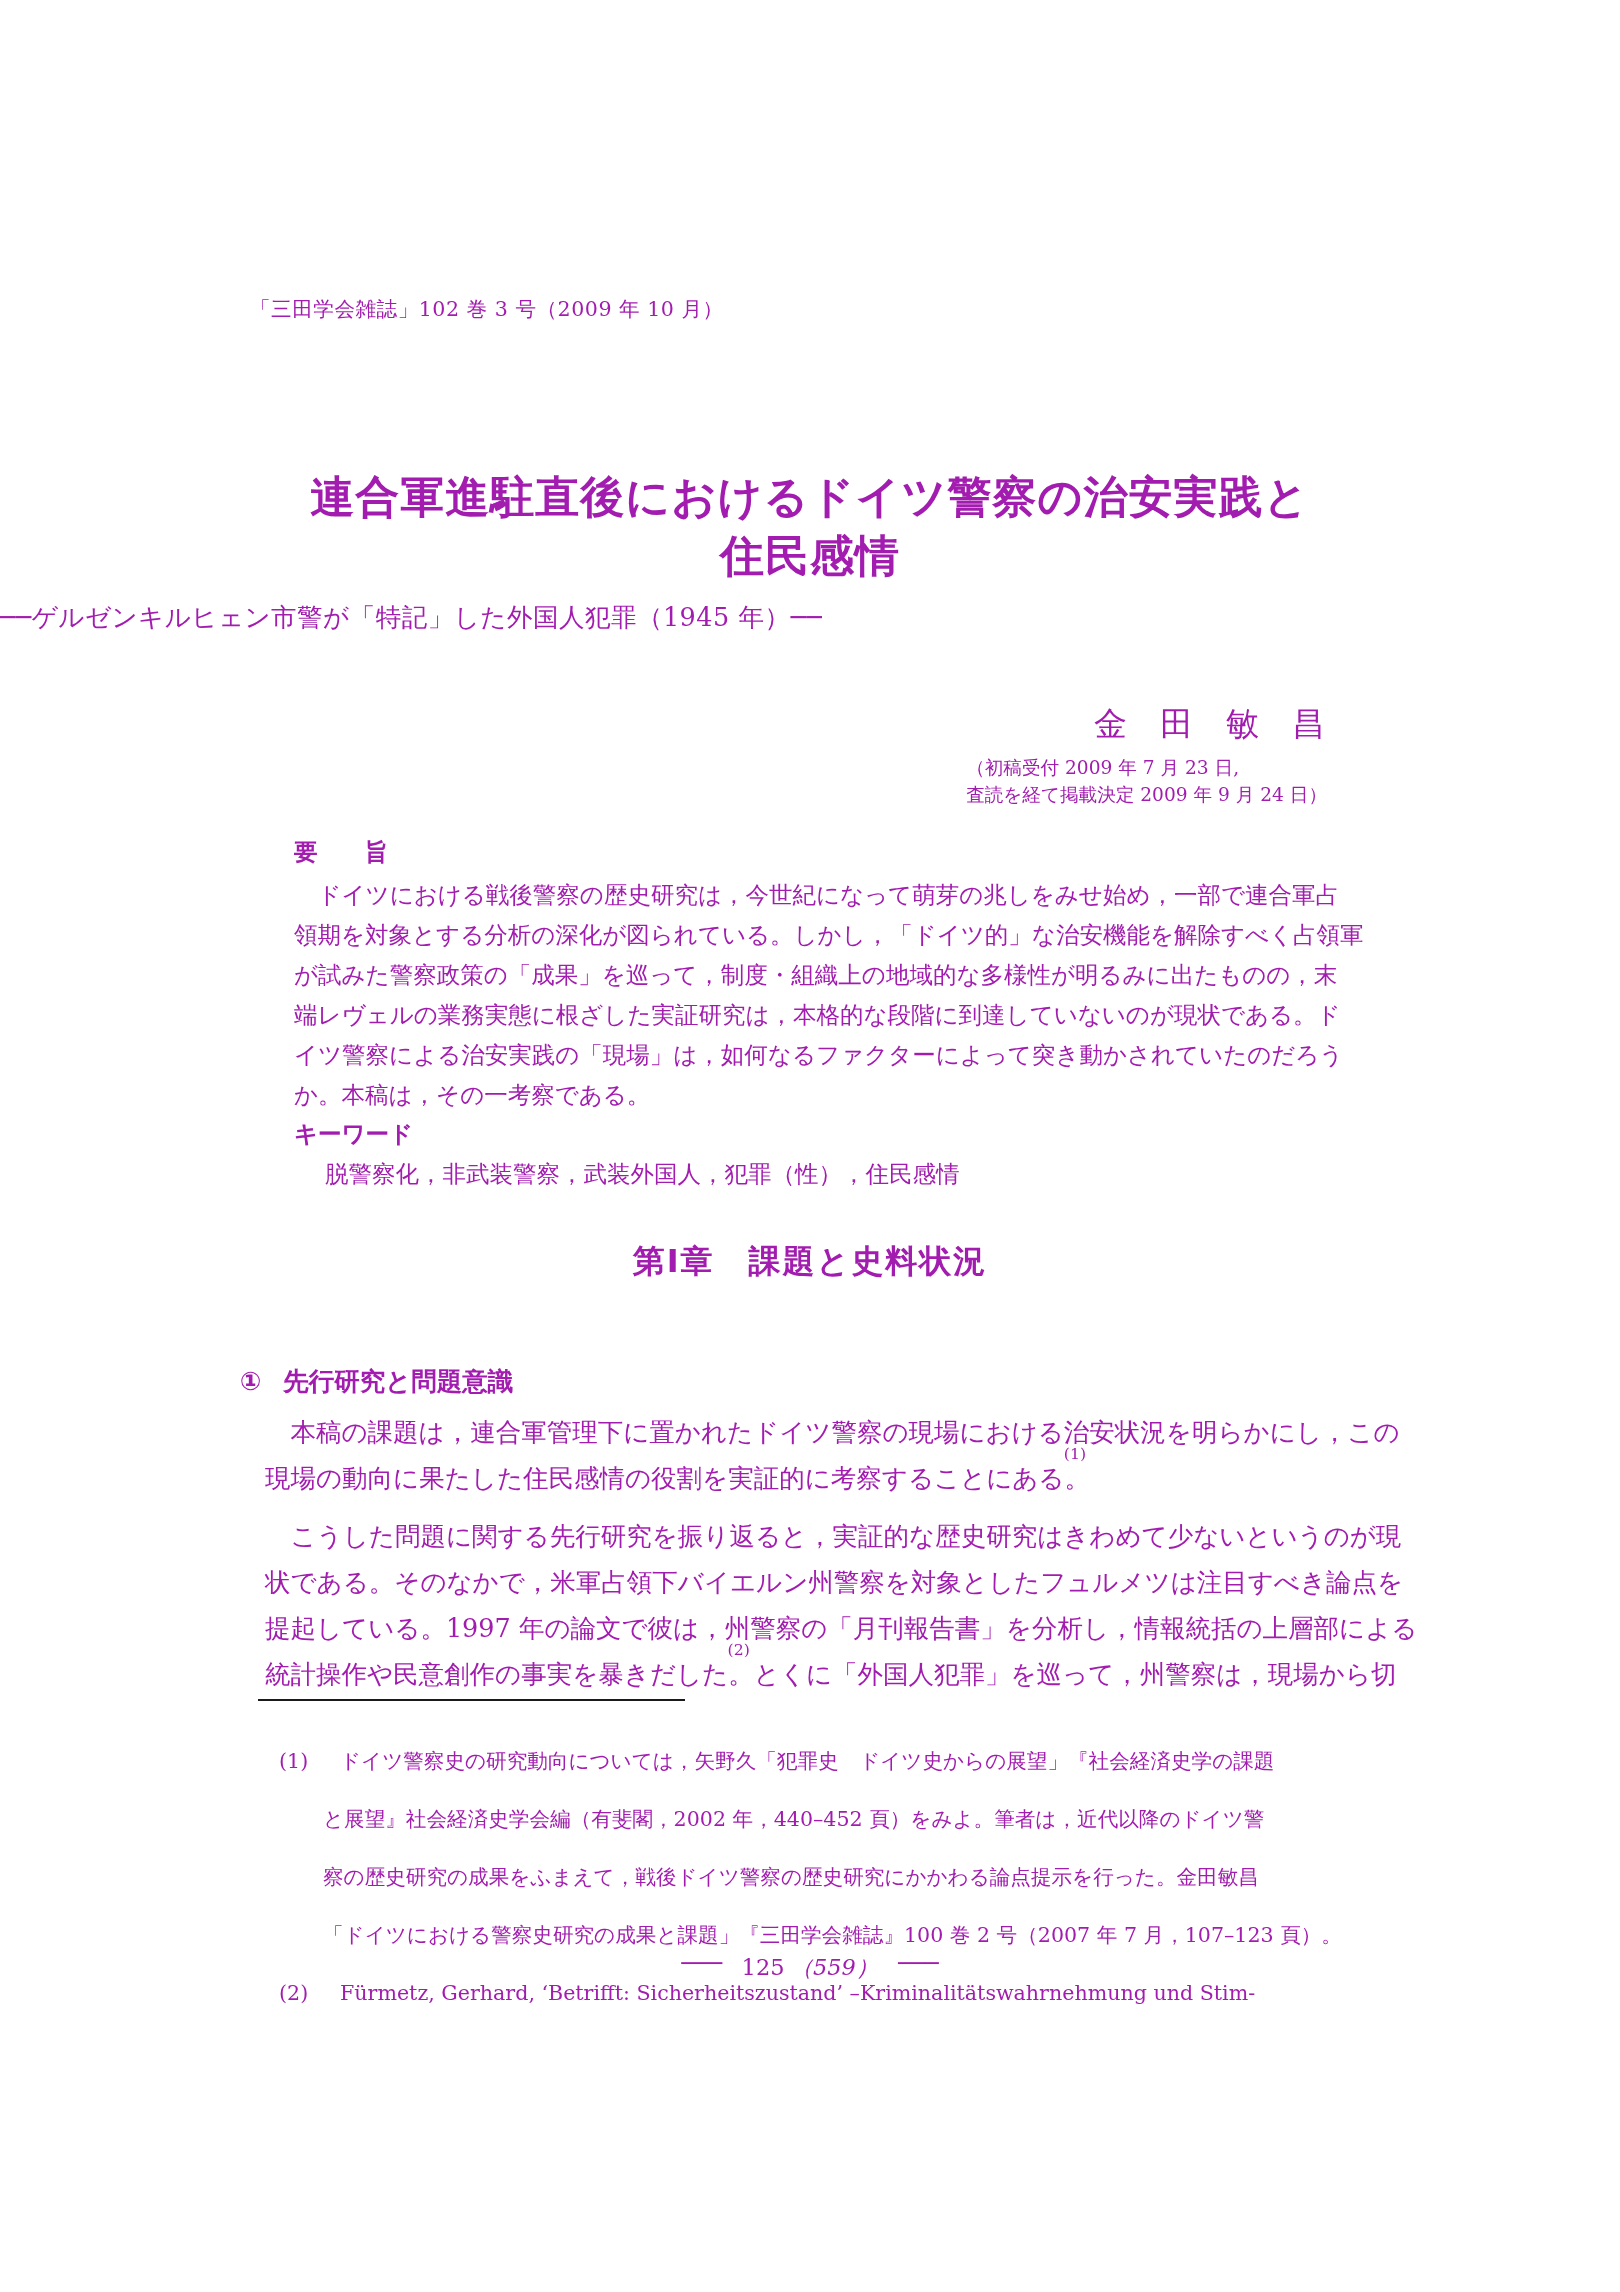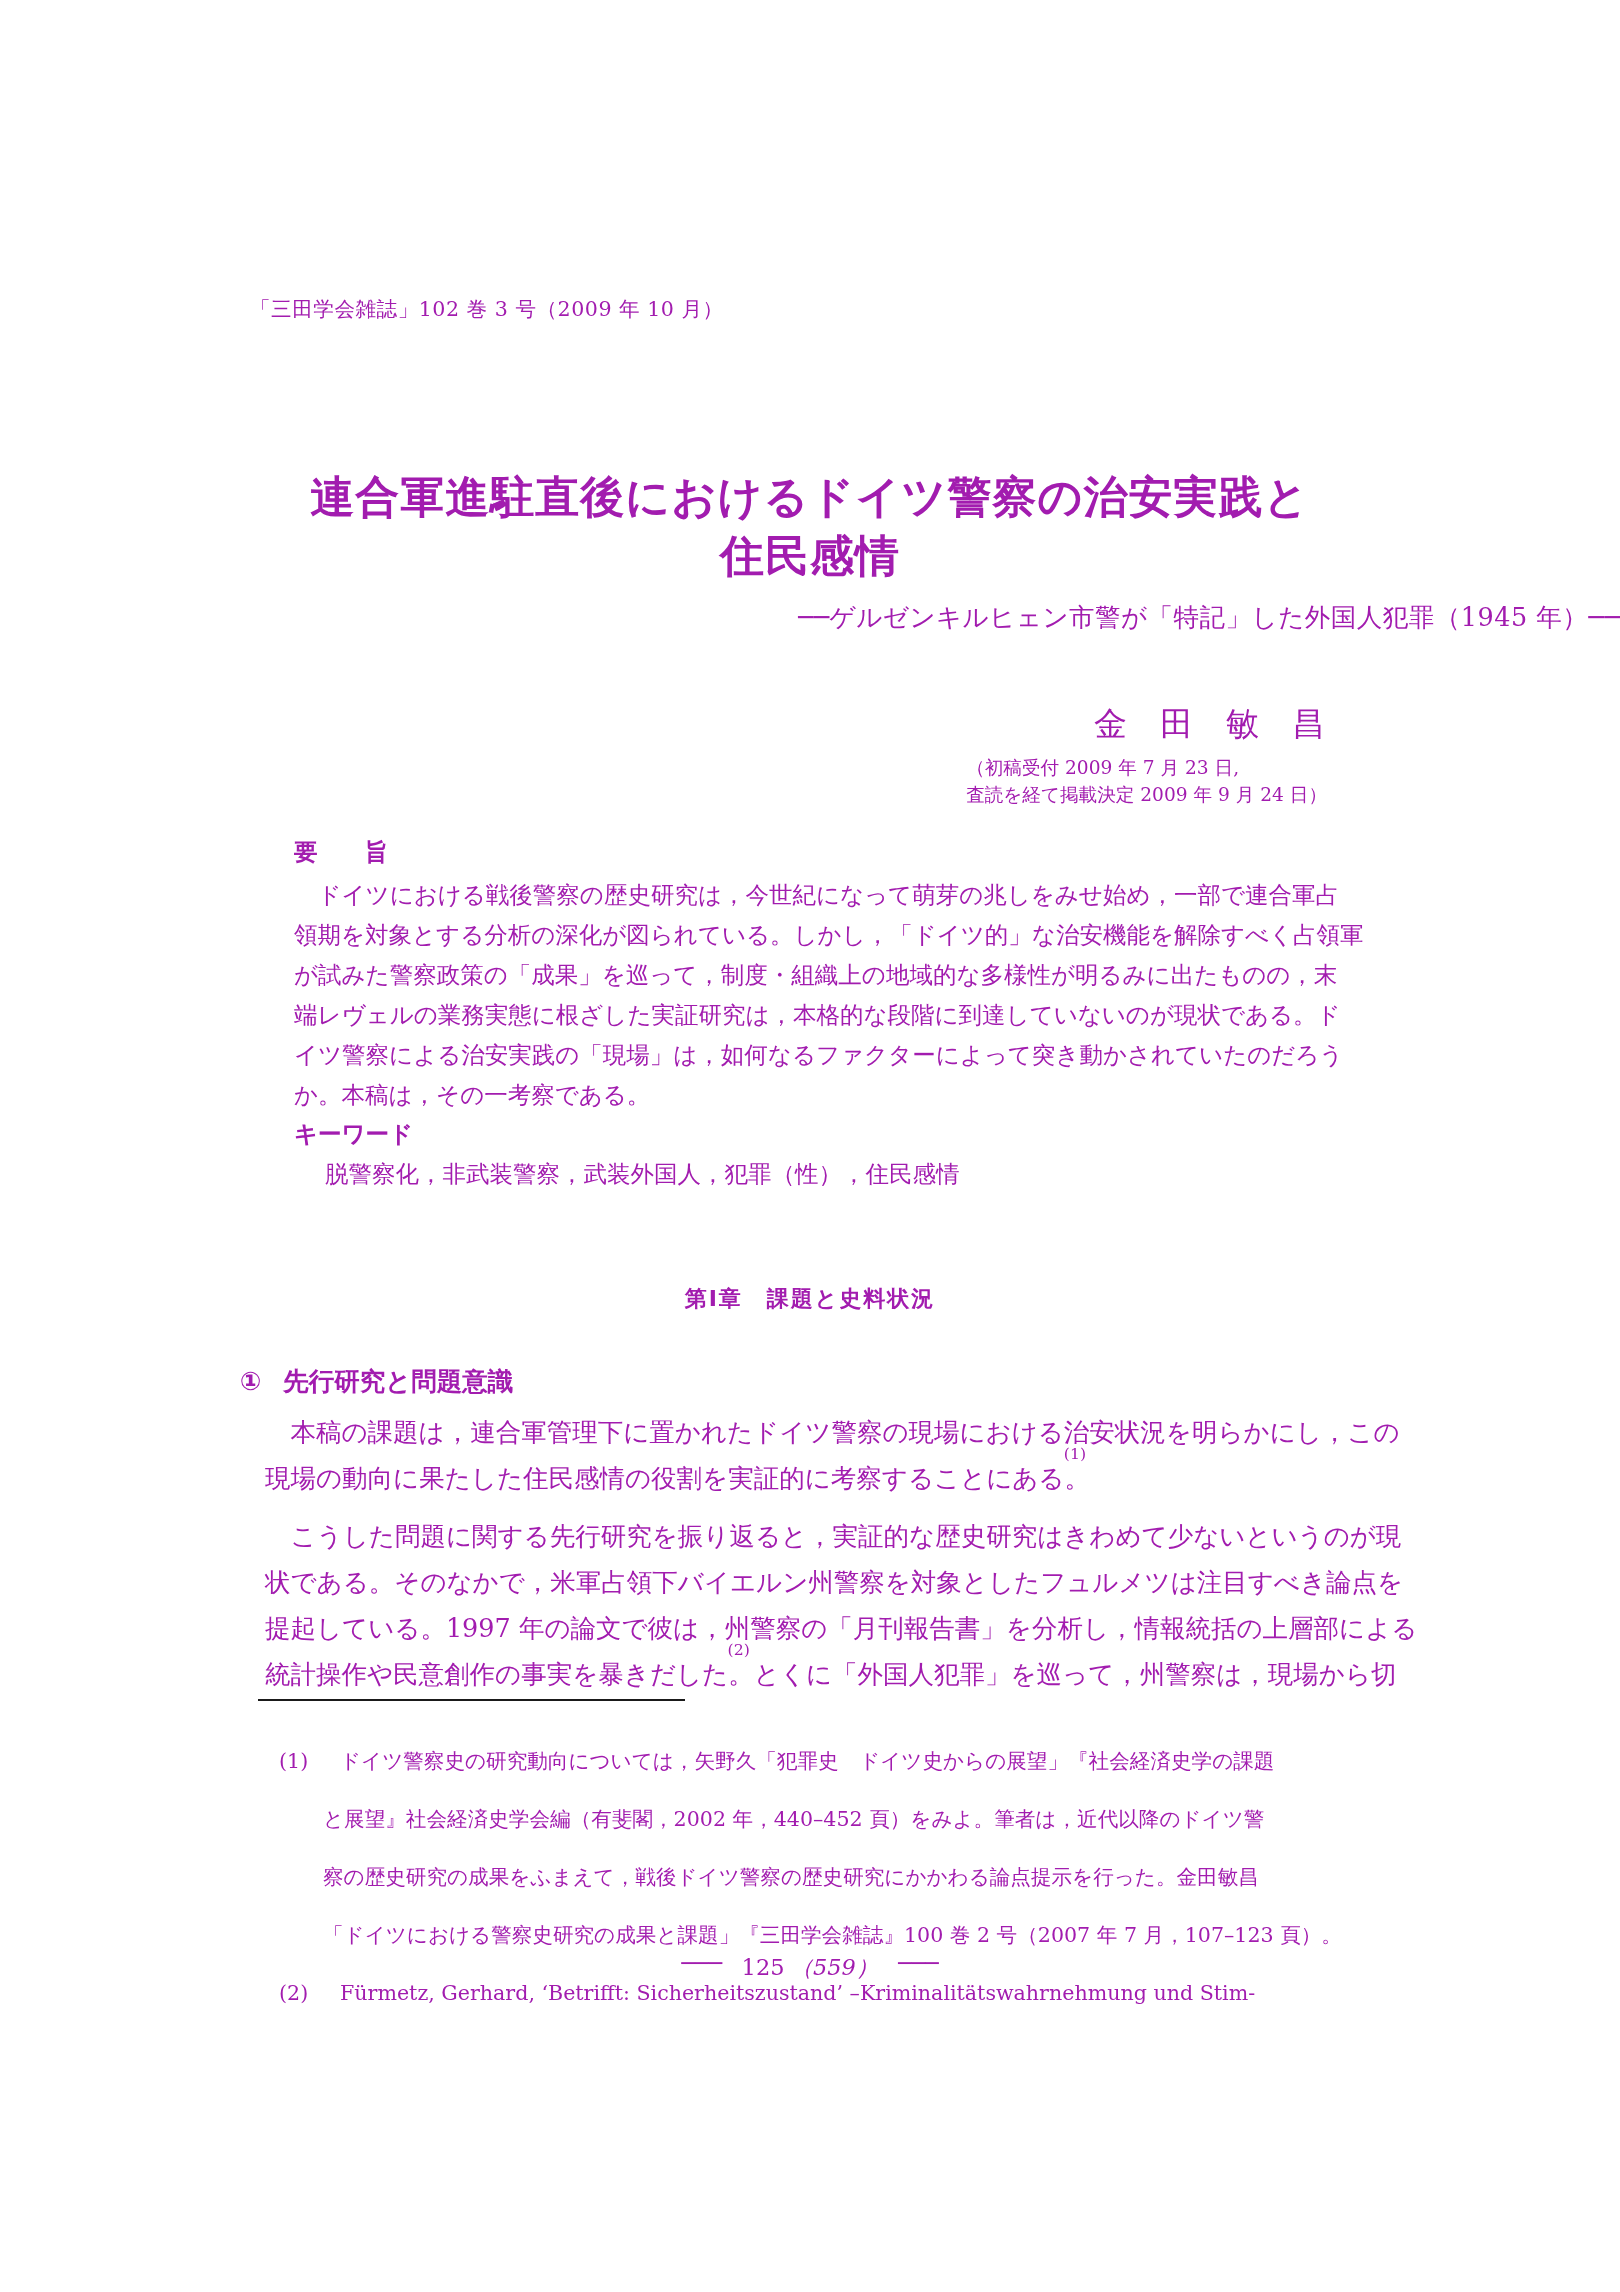--- a/index.html
+++ b/index.html
@@ -10,34 +10,34 @@
     font-family:"DejaVu Serif","Liberation Serif",serif;
     overflow:hidden;
   }
   .abs{position:absolute;}
   .nowrap{white-space:nowrap;}
 
   .journal-header{left:250px;top:295px;font-size:20.6px;letter-spacing:0.5px;}
 
   .title-block{left:0;top:467px;width:1620px;text-align:center;
     font-size:44px;line-height:59px;font-weight:700;letter-spacing:1px;}
-  .subtitle{left:0;top:600px;width:1620px;text-align:right;font-size:25.5px;letter-spacing:0.5px;}
+  .subtitle{left:0;top:600px;width:1620px;text-align:left;font-size:25.5px;letter-spacing:0.5px;}
 
   .author-name{right:295px;top:702px;font-size:33px;text-align:right;}
   .date-block{right:293px;top:755px;font-size:18.6px;line-height:26.5px;}
 
   .abstract-heading{left:294px;top:836px;font-size:23.5px;font-weight:bold;
     font-family:"DejaVu Sans","Liberation Sans",sans-serif;}
   .abstract-body{left:294px;top:875px;width:1049px;font-size:23.5px;line-height:40px;}
 
   .kw-heading{left:294px;top:1118px;font-size:23.5px;font-weight:bold;
     font-family:"DejaVu Sans","Liberation Sans",sans-serif;}
   .kw-text{left:325px;top:1158px;font-size:23.5px;}
 
-  .chapter-heading{left:0;top:1284px;width:1620px;text-align:center;font-size:22px;
+  .chapter-heading{left:0;top:1240px;width:1620px;text-align:center;font-size:32px;
     font-weight:bold;font-family:"DejaVu Sans","Liberation Sans",sans-serif;letter-spacing:2px;}
 
   .section-heading{left:240px;top:1364px;font-size:25.5px;font-weight:bold;
     font-family:"DejaVu Sans","Liberation Sans",sans-serif;}
   .section-heading .marker{margin-right:21.6px;}
 
   .body-text{left:265px;top:1409px;width:1108px;font-size:25.5px;line-height:46px;}
   .body-line{white-space:nowrap;}
   .para-break{margin-top:11.8px;}
 

